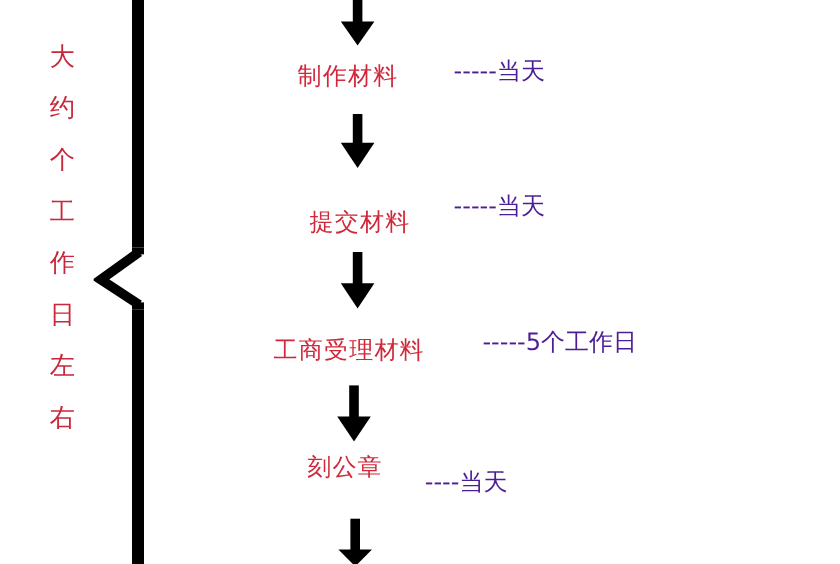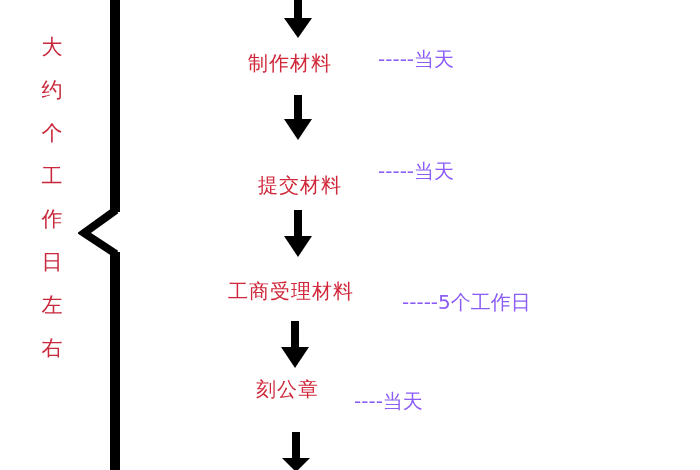--- a/index.html
+++ b/index.html
@@ -4,21 +4,21 @@
 <style>
   html, body { margin:0; padding:0; }
   body { width:700px; height:470px; background:#ffffff; position:relative; overflow:hidden;
          font-family:"DejaVu Sans","Liberation Sans",sans-serif; }
   .abs { position:absolute; }
   .vtext { left:34px; top:26px; width:36px; color:#c8283c; font-size:21px; line-height:43px; text-align:center; }
   .vtext span { display:block; }
   .bar { left:110px; top:0; width:10px; height:470px; background:#000; }
   .brace { left:78px; top:206px; width:44px; height:52px; }
   .step { color:#d0283a; font-size:20px; white-space:nowrap; letter-spacing:1px; }
-  .dur { color:#8b5cf6; font-size:20px; white-space:nowrap; }
+  .dur { color:#4c1d95; font-size:20px; white-space:nowrap; }
   .arrow { width:30px; }
 </style>
 </head>
 <body>
 
 <div class="abs vtext">
   <span>大</span>
   <span>约</span>
   <span>个</span>
   <span>工</span>
@@ -57,16 +57,16 @@
     <polygon points="1,26 29,26 15,40" fill="#000"></polygon>
 </svg>
 
 <div class="abs step" style="left:248px;top:50px;">制作材料</div>
 <div class="abs dur" style="left:378px;top:46px;">-----当天</div>
 
 <div class="abs step" style="left:258px;top:172px;">提交材料</div>
 <div class="abs dur" style="left:378px;top:158px;">-----当天</div>
 
 <div class="abs step" style="left:228px;top:278px;font-family:Liberation Mono, monospace;">工商受理材料</div>
-<div class="abs dur" style="left:402px;top:289px;text-align:right;">-----5个工作日</div>
+<div class="abs dur" style="left:402px;top:272px;text-align:right;">-----5个工作日</div>
 
 <div class="abs step" style="left:256px;top:376px;text-align:center;">刻公章</div>
 <div class="abs dur" style="left:354px;top:388px;">----当天</div>
 
 </body></html>

